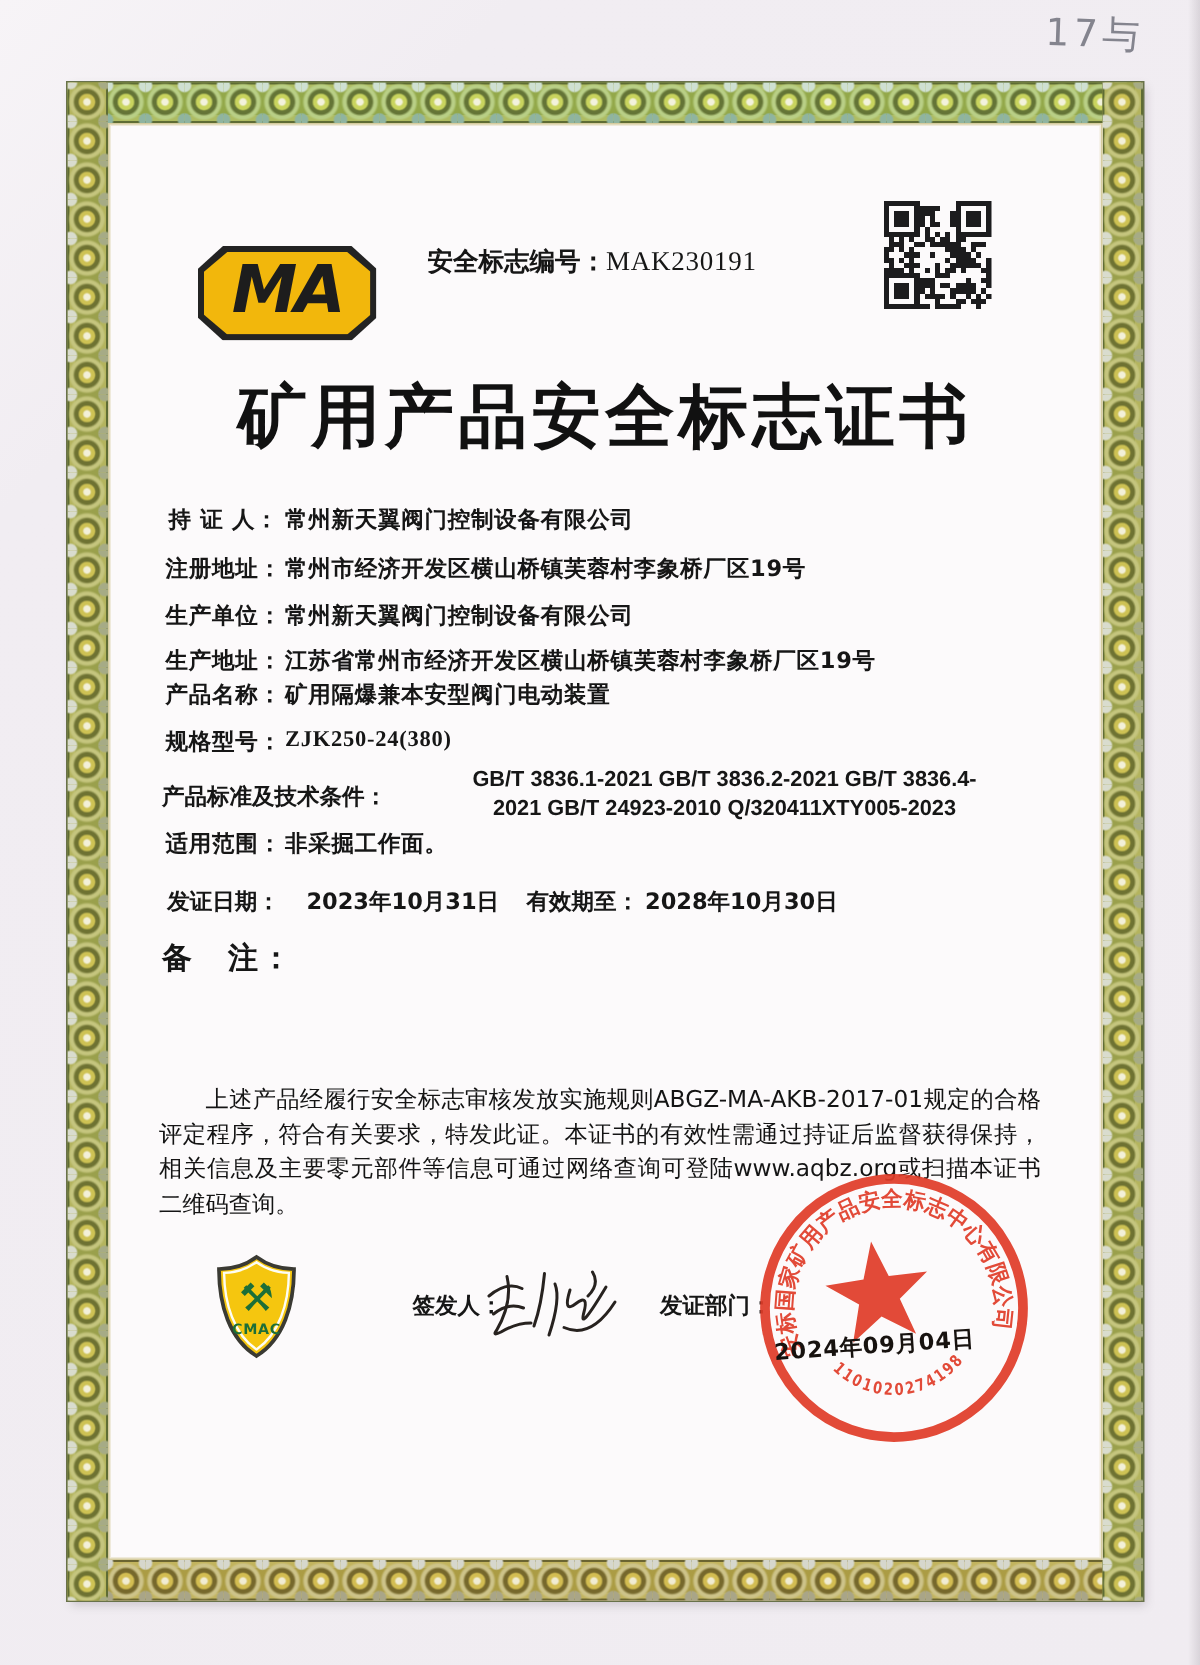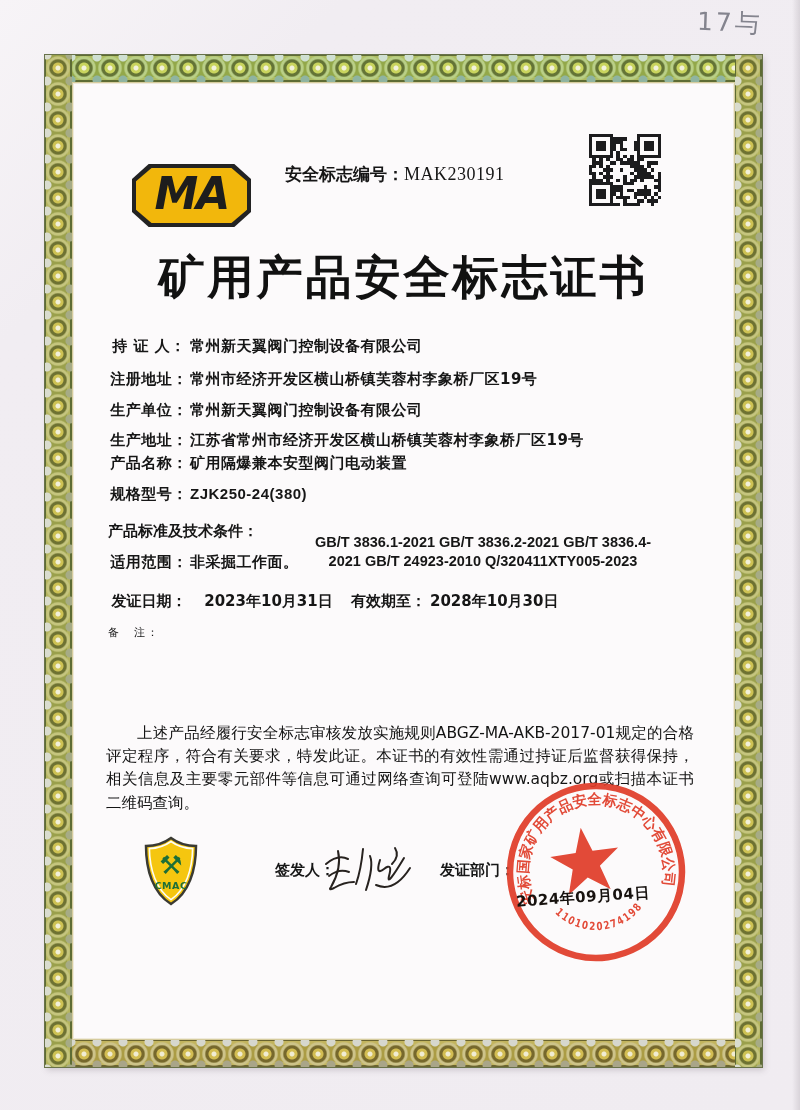--- a/index.html
+++ b/index.html
@@ -77,31 +77,31 @@
   .cert-no .lab { font-weight:bold; }
   .cert-no .val { font-family:"Liberation Serif", serif; font-size:18px; letter-spacing:.5px; }
 
   .qr { left:589px; top:134px; width:72px; height:72px; }
 
   .title { left:45px; top:247px; width:717px; text-align:center; font-size:46px; font-weight:bold; letter-spacing:3px; color:#111; }
 
   .row { left:108px; font-size:15px; font-weight:bold; display:flex; white-space:nowrap; }
   .row .lab { width:82px; flex:0 0 82px; letter-spacing:.5px; }
   .row .val { letter-spacing:.5px; }
-  .val-latin { font-family:Liberation Sans, sans-serif; letter-spacing:0; }
+  .val-latin { font-family:Liberation Serif, serif; letter-spacing:0; }
 
   .std-label { left:108px; top:522px; font-size:15px; font-weight:bold; }
-  .std-value { left:268px; top:533px; width:430px; font-size:14.5px; font-weight:bold; font-family:"Liberation Sans", sans-serif; line-height:19px; }
+  .std-value { left:268px; top:511px; width:430px; font-size:14.5px; font-weight:bold; font-family:"Liberation Sans", sans-serif; line-height:19px; }
 
   .dates-row { left:108px; top:592px; font-size:15px; font-weight:bold; display:flex; white-space:nowrap; }
   .dates-row .l1 { width:82px; }
   .dates-row .v1 { width:157px; }
   .dates-row .l2 { width:83px; }
 
-  .remark { left:108px; top:625px; font-size:11px; font-weight:normal; letter-spacing:2px; }
+  .remark { left:108px; top:625px; font-size:20px; font-weight:bold; letter-spacing:2px; }
 
   .statement { left:106px; top:722px; width:588px; font-size:15.5px; font-weight:normal; line-height:23.2px; text-align:justify; text-indent:2em; color:#141414; }
 
   .cmac { left:141px; top:836px; width:60px; height:70px; }
   .signer { left:275px; top:861px; font-size:15px; font-weight:bold; }
   .signature { left:318px; top:838px; width:100px; height:62px; }
   .dept { left:440px; top:861px; font-size:15px; font-weight:bold; }
 
   .seal { left:496px; top:772px; width:200px; height:200px; transform:rotate(-8deg); opacity:.92; }
   .seal-date { left:516px; top:888px; font-size:15px; font-weight:bold; color:#17120f; transform:rotate(-4deg); letter-spacing:.5px; }

